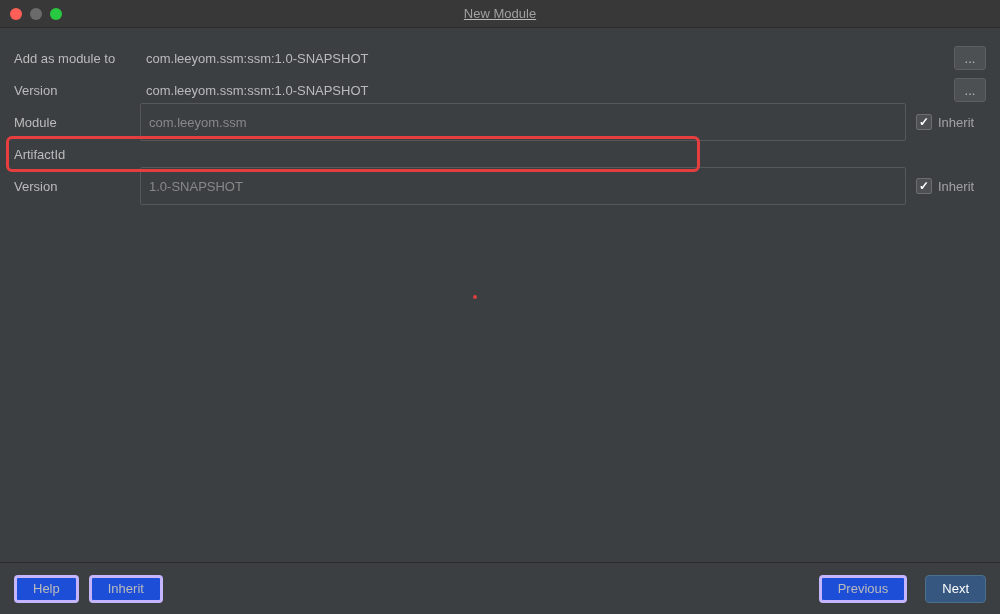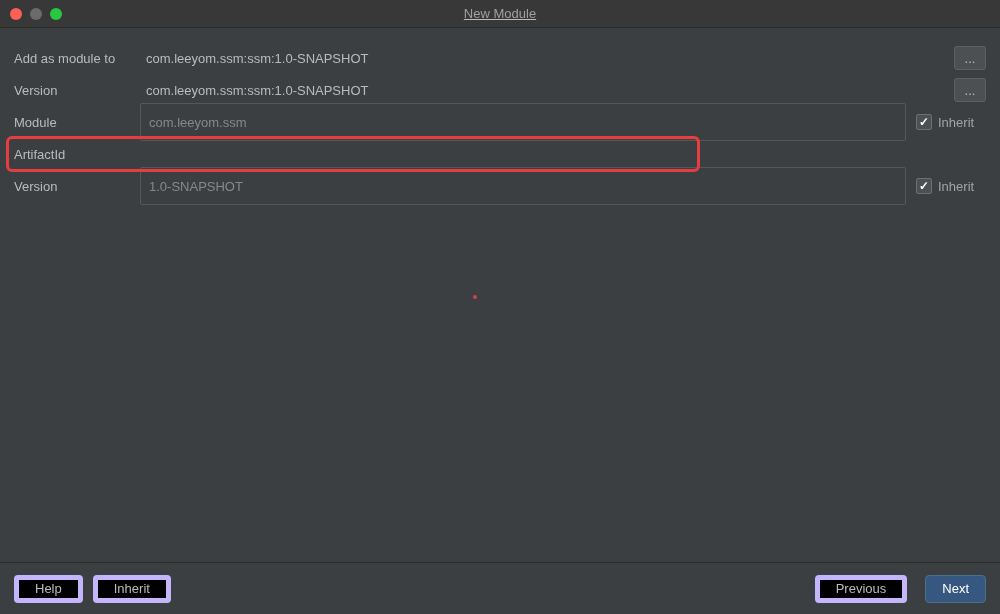--- a/index.html
+++ b/index.html
@@ -159,22 +159,22 @@
       gap: 10px;
     }
     .footer-right {
       margin-left: auto;
       display: flex;
       gap: 18px;
     }
     .btn {
       height: 28px;
       padding: 0 16px;
-      background: #000000;
-      border: 5px solid #c4b5fd;
+      background: #1d4ed8;
+      border: 3px solid #c4b5fd;
       border-radius: 4px;
       color: #bbbbbb;
       font-size: 13px;
       cursor: pointer;
       display: flex;
       align-items: center;
       justify-content: center;
     }
     .btn.primary {
       background: #365880;

